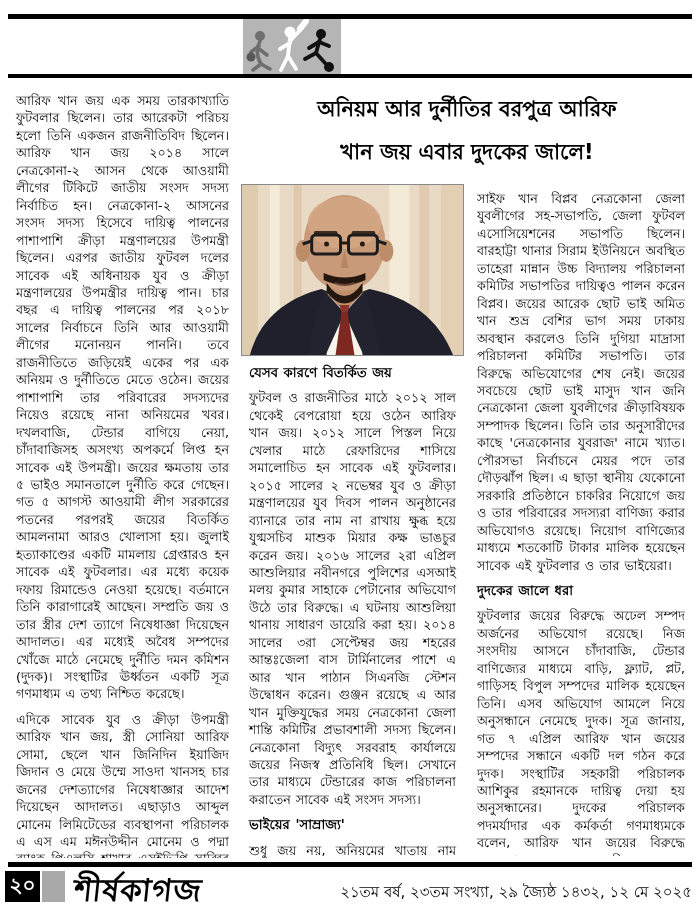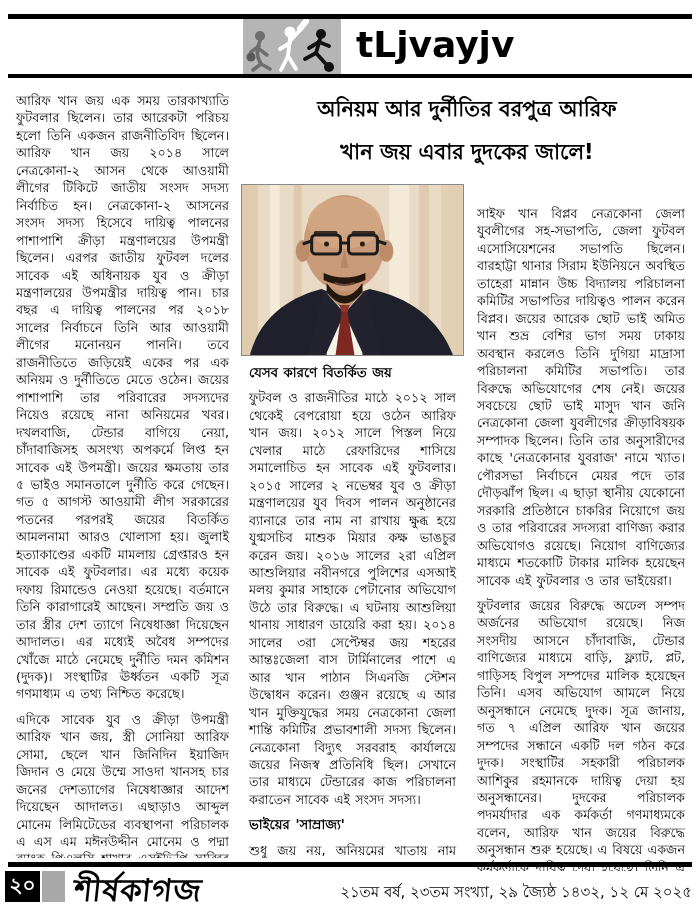--- a/index.html
+++ b/index.html
@@ -25,21 +25,21 @@
 
   .newscol {
     position:absolute; font-size:12.7px; line-height:17.45px; text-align:justify;
     overflow:hidden; word-spacing:1px;
   }
   .newscol p { margin:8px; text-indent:0; }
   .subhead { font-weight:bold; font-size:13.2px; margin:0; text-align:left; }
 
   .col-left  { left:8px;   top:84px;  width:229px; height:774px; }
   .col-mid   { left:241px; top:356px; width:223px; height:502px; }
-  .col-right { left:469px; top:197px; width:224px; height:674px; }
+  .col-right { left:469px; top:182px; width:224px; height:674px; }
 
   .photo-frame {
     position:absolute; left:241px; top:184px; width:221px; height:170px;
     border:1px solid #8a8a8a; background:#e9dac5; overflow:hidden;
   }
   .photo-frame svg { display:block; width:100%; height:100%; }
 
   .page-num-box {
     position:absolute; left:5px; top:871px; width:35px; height:31px; background:#000;
     color:#fff; font-size:20px; font-weight:bold; display:flex; align-items:center;
@@ -88,21 +88,20 @@
         <path d="M77,20 L73,34"></path>
         <path d="M76,23 L66,29"></path>
         <path d="M76,23 L86,27"></path>
         <path d="M73,34 L62,40"></path>
         <path d="M73,34 L82,44"></path>
       </g>
       <circle cx="86" cy="48" r="5" fill="#111111"></circle>
     </svg>
   </div>
 
-  <div class="section-title">tLjvayjv</div>
 
   <div class="rule rule-mid"></div>
 
   <div class="headline">
     <span>অনিয়ম আর দুর্নীতির বরপুত্র আরিফ</span><br>
     <span>খান জয় এবার দুদকের জালে!</span>
   </div>
 
   <div class="newscol col-left">
     <p>আরিফ খান জয় এক সময় তারকাখ্যাতি ফুটবলার ছিলেন। তার আরেকটা পরিচয় হলো তিনি একজন রাজনীতিবিদ ছিলেন। আরিফ খান জয় ২০১৪ সালে নেত্রকোনা-২ আসন থেকে আওয়ামী লীগের টিকিটে জাতীয় সংসদ সদস্য নির্বাচিত হন। নেত্রকোনা-২ আসনের সংসদ সদস্য হিসেবে দায়িত্ব পালনের পাশাপাশি ক্রীড়া মন্ত্রণালয়ের উপমন্ত্রী ছিলেন। এরপর জাতীয় ফুটবল দলের সাবেক এই অধিনায়ক যুব ও ক্রীড়া মন্ত্রণালয়ের উপমন্ত্রীর দায়িত্ব পান। চার বছর এ দায়িত্ব পালনের পর ২০১৮ সালের নির্বাচনে তিনি আর আওয়ামী লীগের মনোনয়ন পাননি। তবে রাজনীতিতে জড়িয়েই একের পর এক অনিয়ম ও দুর্নীতিতে মেতে ওঠেন। জয়ের পাশাপাশি তার পরিবারের সদস্যদের নিয়েও রয়েছে নানা অনিয়মের খবর। দখলবাজি, টেন্ডার বাগিয়ে নেয়া, চাঁদাবাজিসহ অসংখ্য অপকর্মে লিপ্ত হন সাবেক এই উপমন্ত্রী। জয়ের ক্ষমতায় তার ৫ ভাইও সমানতালে দুর্নীতি করে গেছেন। গত ৫ আগস্ট আওয়ামী লীগ সরকারের পতনের পরপরই জয়ের বিতর্কিত আমলনামা আরও খোলাসা হয়। জুলাই হত্যাকাণ্ডের একটি মামলায় গ্রেপ্তারও হন সাবেক এই ফুটবলার। এর মধ্যে কয়েক দফায় রিমান্ডেও নেওয়া হয়েছে। বর্তমানে তিনি কারাগারেই আছেন। সম্প্রতি জয় ও তার স্ত্রীর দেশ ত্যাগে নিষেধাজ্ঞা দিয়েছেন আদালত। এর মধ্যেই অবৈধ সম্পদের খোঁজে মাঠে নেমেছে দুর্নীতি দমন কমিশন (দুদক)। সংস্থাটির ঊর্ধ্বতন একটি সূত্র গণমাধ্যম এ তথ্য নিশ্চিত করেছে।</p>
@@ -162,20 +161,21 @@
 
   <div class="newscol col-mid">
     <p class="subhead">যেসব কারণে বিতর্কিত জয়</p>
     <p>ফুটবল ও রাজনীতির মাঠে ২০১২ সাল থেকেই বেপরোয়া হয়ে ওঠেন আরিফ খান জয়। ২০১২ সালে পিস্তল নিয়ে খেলার মাঠে রেফারিদের শাসিয়ে সমালোচিত হন সাবেক এই ফুটবলার। ২০১৫ সালের ২ নভেম্বর যুব ও ক্রীড়া মন্ত্রণালয়ের যুব দিবস পালন অনুষ্ঠানের ব্যানারে তার নাম না রাখায় ক্ষুব্ধ হয়ে যুগ্মসচিব মাশুক মিয়ার কক্ষ ভাঙচুর করেন জয়। ২০১৬ সালের ২রা এপ্রিল আশুলিয়ার নবীনগরে পুলিশের এসআই মলয় কুমার সাহাকে পেটানোর অভিযোগ উঠে তার বিরুদ্ধে। এ ঘটনায় আশুলিয়া থানায় সাধারণ ডায়েরি করা হয়। ২০১৪ সালের ৩রা সেপ্টেম্বর জয় শহরের আন্তঃজেলা বাস টার্মিনালের পাশে এ আর খান পাঠান সিএনজি স্টেশন উদ্বোধন করেন। গুঞ্জন রয়েছে এ আর খান মুক্তিযুদ্ধের সময় নেত্রকোনা জেলা শান্তি কমিটির প্রভাবশালী সদস্য ছিলেন। নেত্রকোনা বিদ্যুৎ সরবরাহ কার্যালয়ে জয়ের নিজস্ব প্রতিনিধি ছিল। সেখানে তার মাধ্যমে টেন্ডারের কাজ পরিচালনা করাতেন সাবেক এই সংসদ সদস্য।</p>
     <p class="subhead">ভাইয়ের 'সাম্রাজ্য'</p>
     <p>শুধু জয় নয়, অনিয়মের খাতায় নাম লেখান তার ভাইরাও। প্রত্যেক ভাই একাধিক দামি গাড়ি ব্যবহার করেন বলে জানা গেছে। জয়ের ভাইদের মধ্যে সবার বড় শামীম খান টিটু। তিনি চা বাগানে চাকরি করতেন। চাকরি ছেড়ে তিনি নেত্রকোনায় চলে আসেন। জয়ের ক্ষমতা কাজে লাগিয়ে হাটবাজার, টেম্পোস্ট্যান্ড, রিকশা স্ট্যান্ড ও বাসস্ট্যান্ড থেকে চাঁদাবাজির অভিযোগ রয়েছে সব ভাইয়ের বিরুদ্ধে। ছোট ভাইয়ের মন্ত্রিত্বের প্রভাবে জেলা ক্রীড়া সংস্থার সহ-সভাপতিও হন টিটু। নেত্রকোনা পল্লী বিদ্যুৎ সমিতির নানা কাজ নিয়ন্ত্রণ করেন টিটু। ভাইদের মধ্যে দ্বিতীয় নূর খান মিঠু। তিনি নেত্রকোনা জেলা আওয়ামী লীগের যুগ্ম সাধারণ সম্পাদক ছিলেন। জেলায় ঠিকাদারি ও সারসহ অন্যান্য ব্যবসা নিয়ন্ত্রণ, জায়গা-জমি দখল, টিআর-কাবিখা'য় অনিয়মের বহু অভিযোগ রয়েছে তার বিরুদ্ধে। জয়ের আরেক ভাই</p>
   </div>
 
   <div class="newscol col-right">
     <p>সাইফ খান বিপ্লব নেত্রকোনা জেলা যুবলীগের সহ-সভাপতি, জেলা ফুটবল এসোসিয়েশনের সভাপতি ছিলেন। বারহাট্টা থানার সিরাম ইউনিয়নে অবস্থিত তাহেরা মান্নান উচ্চ বিদ্যালয় পরিচালনা কমিটির সভাপতির দায়িত্বও পালন করেন বিপ্লব। জয়ের আরেক ছোট ভাই অমিত খান শুভ্র বেশির ভাগ সময় ঢাকায় অবস্থান করলেও তিনি দুগিয়া মাদ্রাসা পরিচালনা কমিটির সভাপতি। তার বিরুদ্ধে অভিযোগের শেষ নেই। জয়ের সবচেয়ে ছোট ভাই মাসুদ খান জনি নেত্রকোনা জেলা যুবলীগের ক্রীড়াবিষয়ক সম্পাদক ছিলেন। তিনি তার অনুসারীদের কাছে 'নেত্রকোনার যুবরাজ' নামে খ্যাত। পৌরসভা নির্বাচনে মেয়র পদে তার দৌড়ঝাঁপ ছিল। এ ছাড়া স্থানীয় যেকোনো সরকারি প্রতিষ্ঠানে চাকরির নিয়োগে জয় ও তার পরিবারের সদস্যরা বাণিজ্য করার অভিযোগও রয়েছে। নিয়োগ বাণিজ্যের মাধ্যমে শতকোটি টাকার মালিক হয়েছেন সাবেক এই ফুটবলার ও তার ভাইয়েরা।</p>
+    <p class="subhead">দুদকের জালে ধরা</p>
     <p>ফুটবলার জয়ের বিরুদ্ধে অঢেল সম্পদ অর্জনের অভিযোগ রয়েছে। নিজ সংসদীয় আসনে চাঁদাবাজি, টেন্ডার বাণিজ্যের মাধ্যমে বাড়ি, ফ্ল্যাট, প্লট, গাড়িসহ বিপুল সম্পদের মালিক হয়েছেন তিনি। এসব অভিযোগ আমলে নিয়ে অনুসন্ধানে নেমেছে দুদক। সূত্র জানায়, গত ৭ এপ্রিল আরিফ খান জয়ের সম্পদের সন্ধানে একটি দল গঠন করে দুদক। সংস্থাটির সহকারী পরিচালক আশিকুর রহমানকে দায়িত্ব দেয়া হয় অনুসন্ধানের। দুদকের পরিচালক পদমর্যাদার এক কর্মকর্তা গণমাধ্যমকে বলেন, আরিফ খান জয়ের বিরুদ্ধে অনুসন্ধান শুরু হয়েছে। এ বিষয়ে একজন কর্মকর্তাকে দায়িত্ব দেয়া হয়েছে। তিনি এ বিষয়ে দেখভাল করবেন। সম্পদের তথ্য বের করার জন্য যা যা করণীয় দুদকের আইন অনুযায়ী সবই করবেন।</p>
 
   </div>
 
   <div class="rule rule-bottom"></div>
   <div class="page-num-box">২০</div>
   <div class="page-num-gray"></div>
   <div class="logo">শীর্ষকাগজ</div>
   <div class="issue-line">২১তম বর্ষ, ২৩তম সংখ্যা, ২৯ জ্যৈষ্ঠ ১৪৩২, ১২ মে ২০২৫</div>
 

